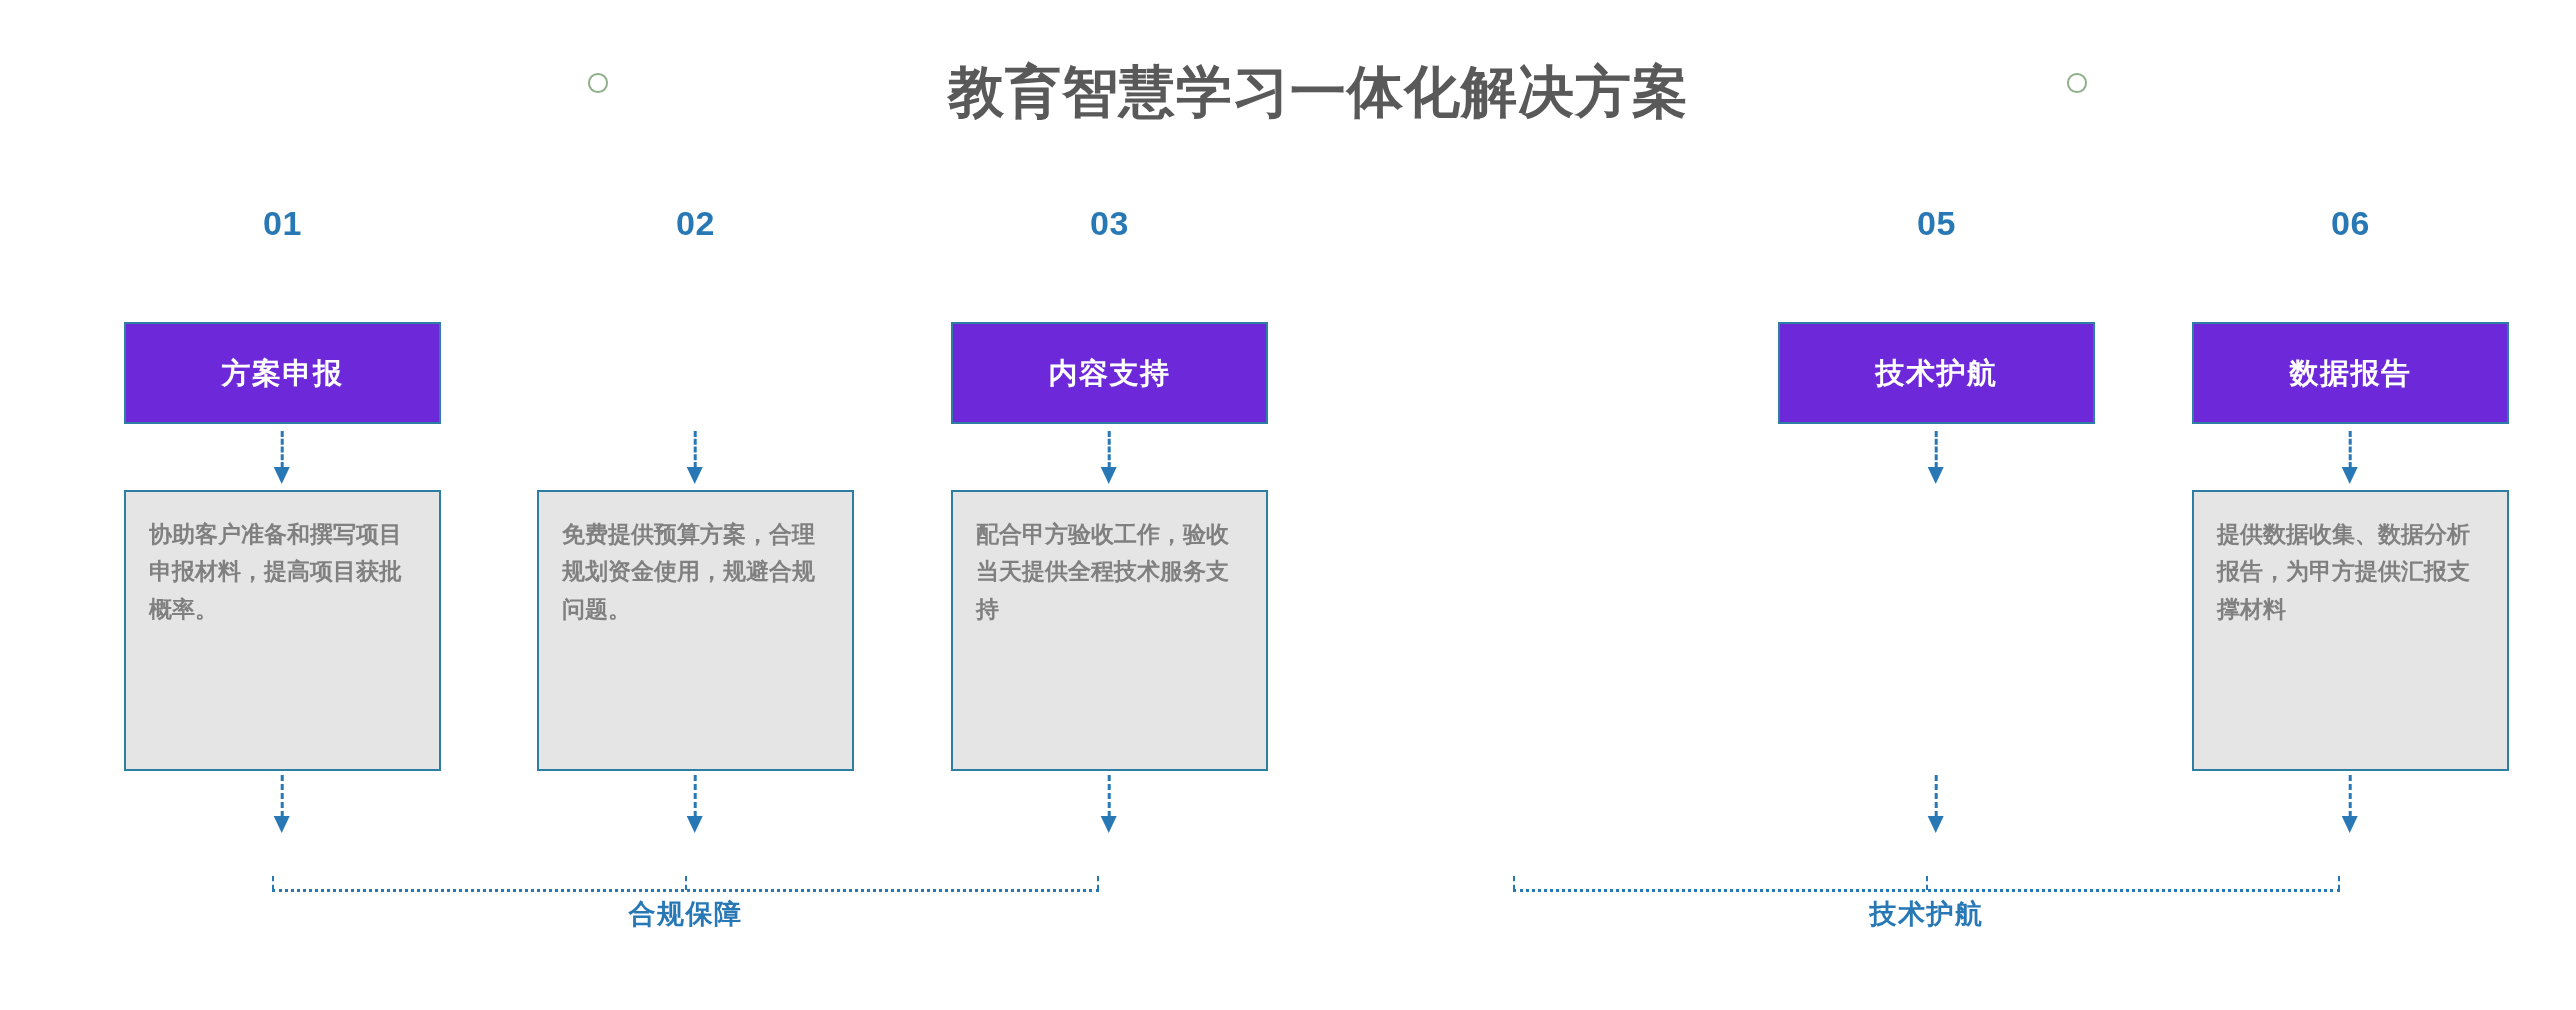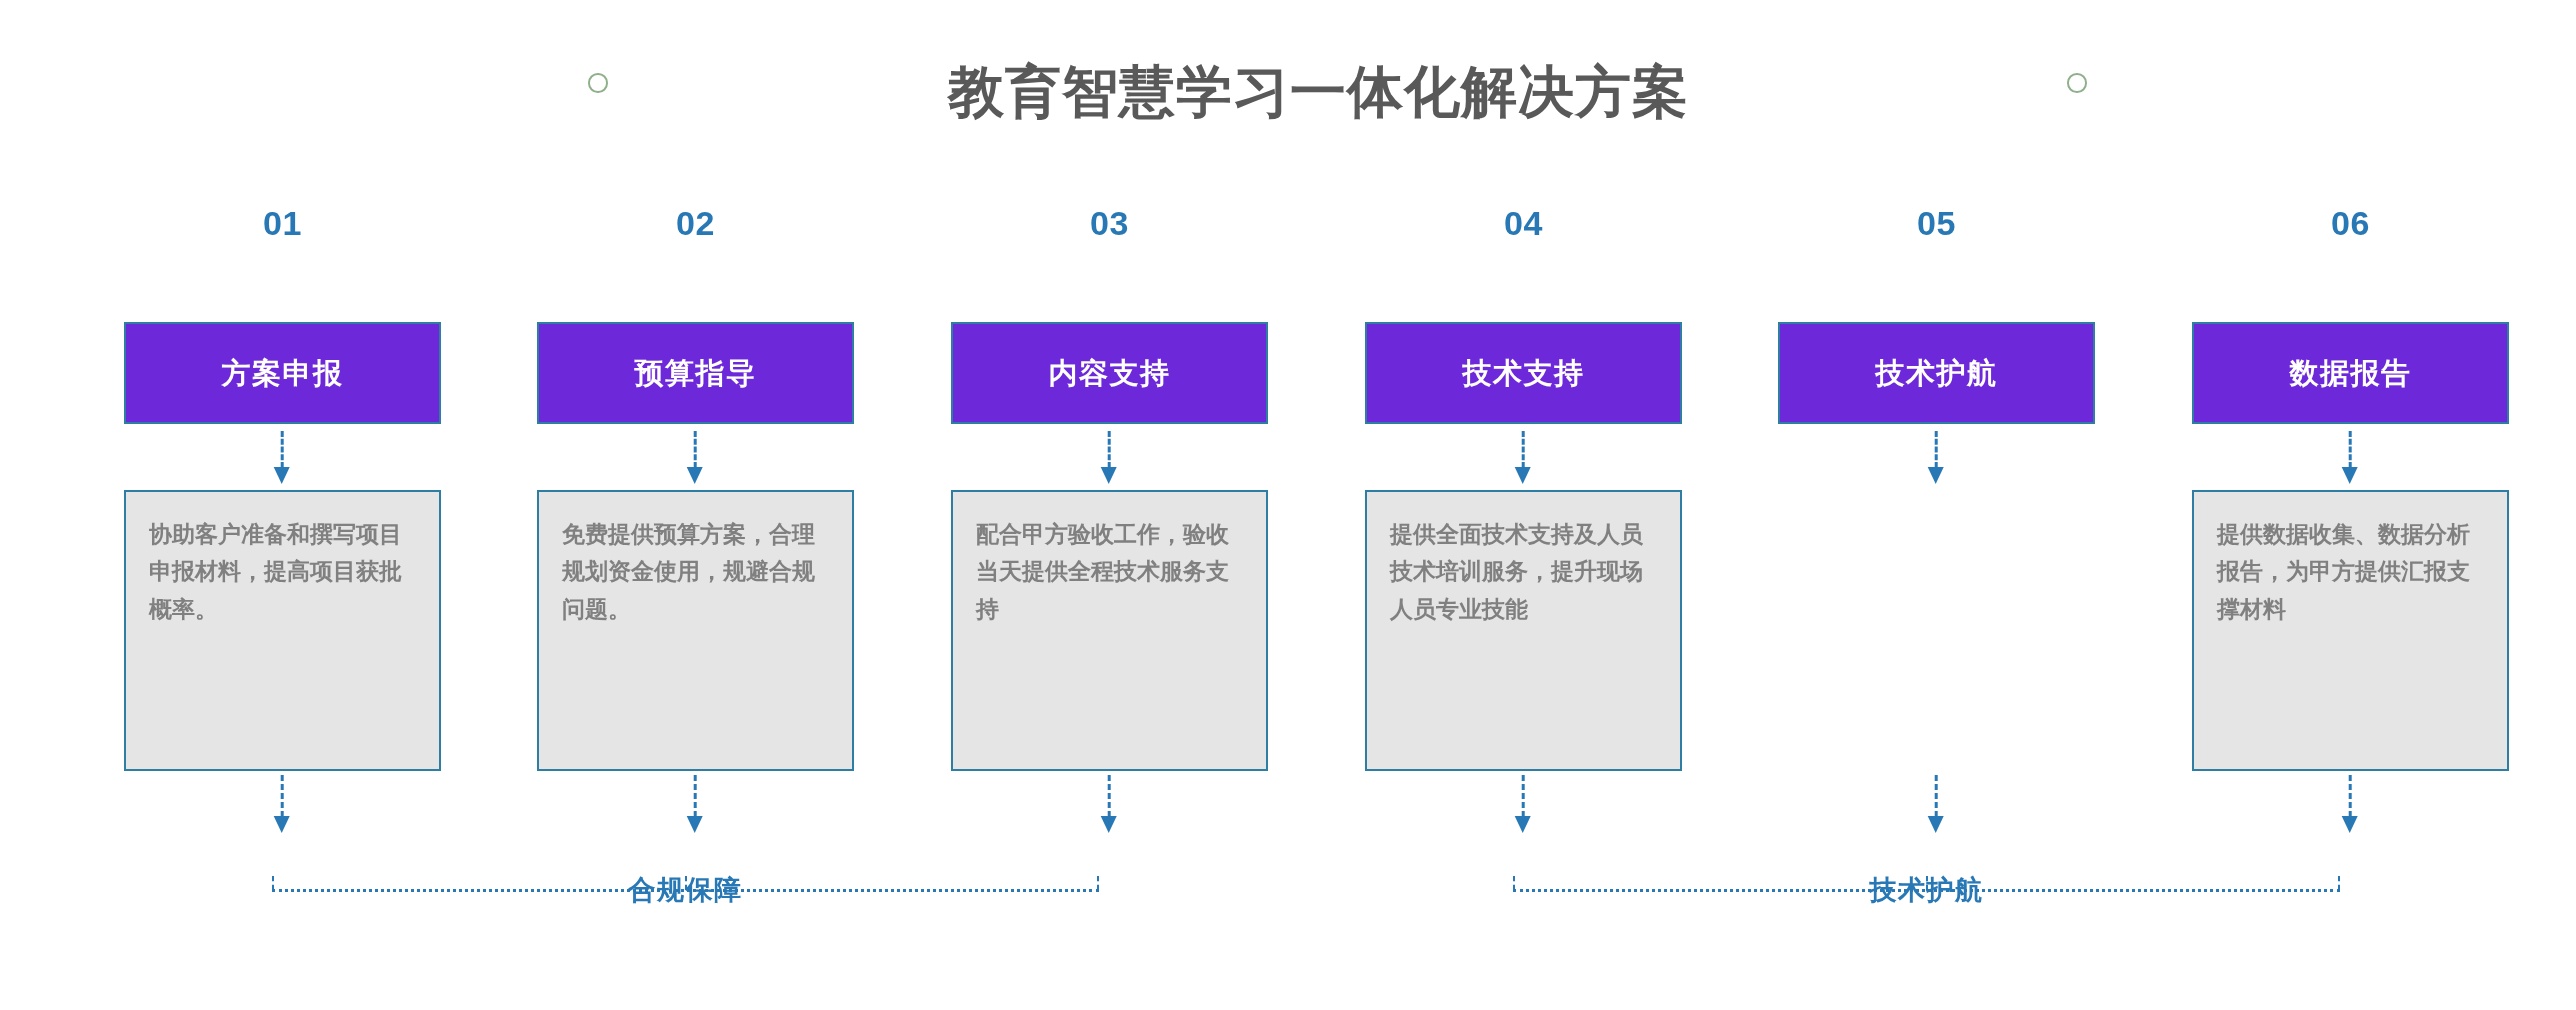--- a/index.html
+++ b/index.html
@@ -166,28 +166,29 @@
     width: 0;
     height: 14px;
     border-left: 2.6px dashed #2878b5;
   }
   .bracket .b-stem.s-left   { left: 0; }
   .bracket .b-stem.s-mid    { left: 50%; margin-left: -1px; }
   .bracket .b-stem.s-right  { right: 0; }
 
   .bracket-label {
     position: absolute;
-    top: 877px;
+    top: 903px;
     text-align: center;
     font-size: 27px;
     font-weight: bold;
     color: #2878b5;
     letter-spacing: 1.5px;
     line-height: 1;
     white-space: nowrap;
+    font-family: Liberation Mono, monospace;
   }
 </style>
 </head>
 <body>
 
 <div id="stage">
 
   <div class="page-title">教育智慧学习一体化解决方案</div>
 
   <div class="deco-circle left"></div>
@@ -206,23 +207,20 @@
       <div class="step-desc-text">协助客户准备和撰写项目申报材料，提高项目获批概率。</div>
     </div>
     <div class="arrow arrow-bottom">
       <span class="shaft"></span>
       <span class="head"></span>
     </div>
   </div>
 
   <div class="column" style="left:537px;">
     <div class="step-number">02</div>
-    <div class="step-header">
-      <span class="step-header-label">预算指导</span>
-    </div>
     <div class="arrow arrow-top">
       <span class="shaft"></span>
       <span class="head"></span>
     </div>
     <div class="step-desc">
       <div class="step-desc-text">免费提供预算方案，合理规划资金使用，规避合规问题。</div>
     </div>
     <div class="arrow arrow-bottom">
       <span class="shaft"></span>
       <span class="head"></span>
@@ -240,37 +238,20 @@
     </div>
     <div class="step-desc">
       <div class="step-desc-text">配合甲方验收工作，验收当天提供全程技术服务支持</div>
     </div>
     <div class="arrow arrow-bottom">
       <span class="shaft"></span>
       <span class="head"></span>
     </div>
   </div>
 
-  <div class="column" style="left:1365px;">
-    <div class="step-number">04</div>
-    <div class="step-header">
-      <span class="step-header-label">技术支持</span>
-    </div>
-    <div class="arrow arrow-top">
-      <span class="shaft"></span>
-      <span class="head"></span>
-    </div>
-    <div class="step-desc">
-      <div class="step-desc-text">提供全面技术支持及人员技术培训服务，提升现场人员专业技能</div>
-    </div>
-    <div class="arrow arrow-bottom">
-      <span class="shaft"></span>
-      <span class="head"></span>
-    </div>
-  </div>
 
   <div class="column" style="left:1778px;">
     <div class="step-number">05</div>
     <div class="step-header">
       <span class="step-header-label">技术护航</span>
     </div>
     <div class="arrow arrow-top">
       <span class="shaft"></span>
       <span class="head"></span>
     </div>

